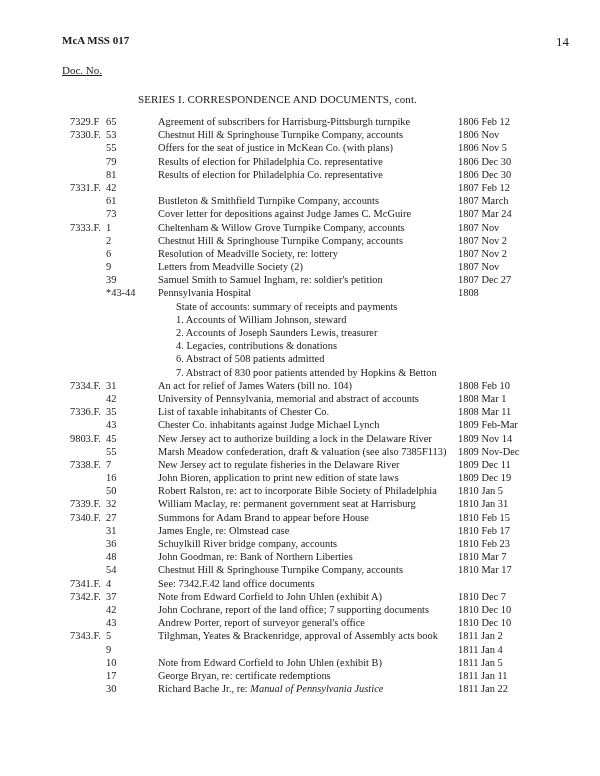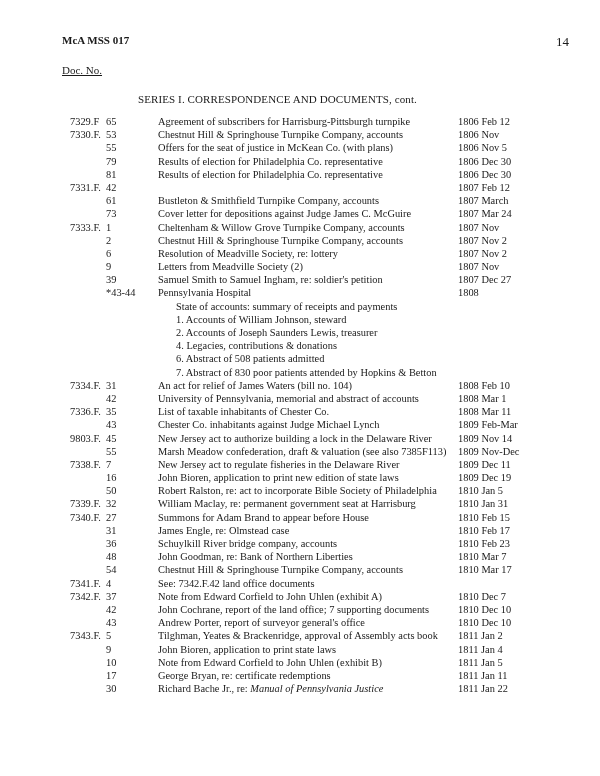--- a/index.html
+++ b/index.html
@@ -263,21 +263,20 @@
     </div>
     <div class="row">
       <span class="c-doc">7343.F.</span>
       <span class="c-item">5</span>
       <span class="c-desc">Tilghman, Yeates &amp; Brackenridge, approval of Assembly acts book</span>
       <span class="c-date">1811 Jan 2</span>
     </div>
     <div class="row">
       <span class="c-doc"></span>
       <span class="c-item">9</span>
-      <span class="c-desc">John Bioren, application to print state laws</span>
       <span class="c-date">1811 Jan 4</span>
     </div>
     <div class="row">
       <span class="c-doc"></span>
       <span class="c-item">10</span>
       <span class="c-desc">Note from Edward Corfield to John Uhlen (exhibit B)</span>
       <span class="c-date">1811 Jan 5</span>
     </div>
     <div class="row">
       <span class="c-doc"></span>

